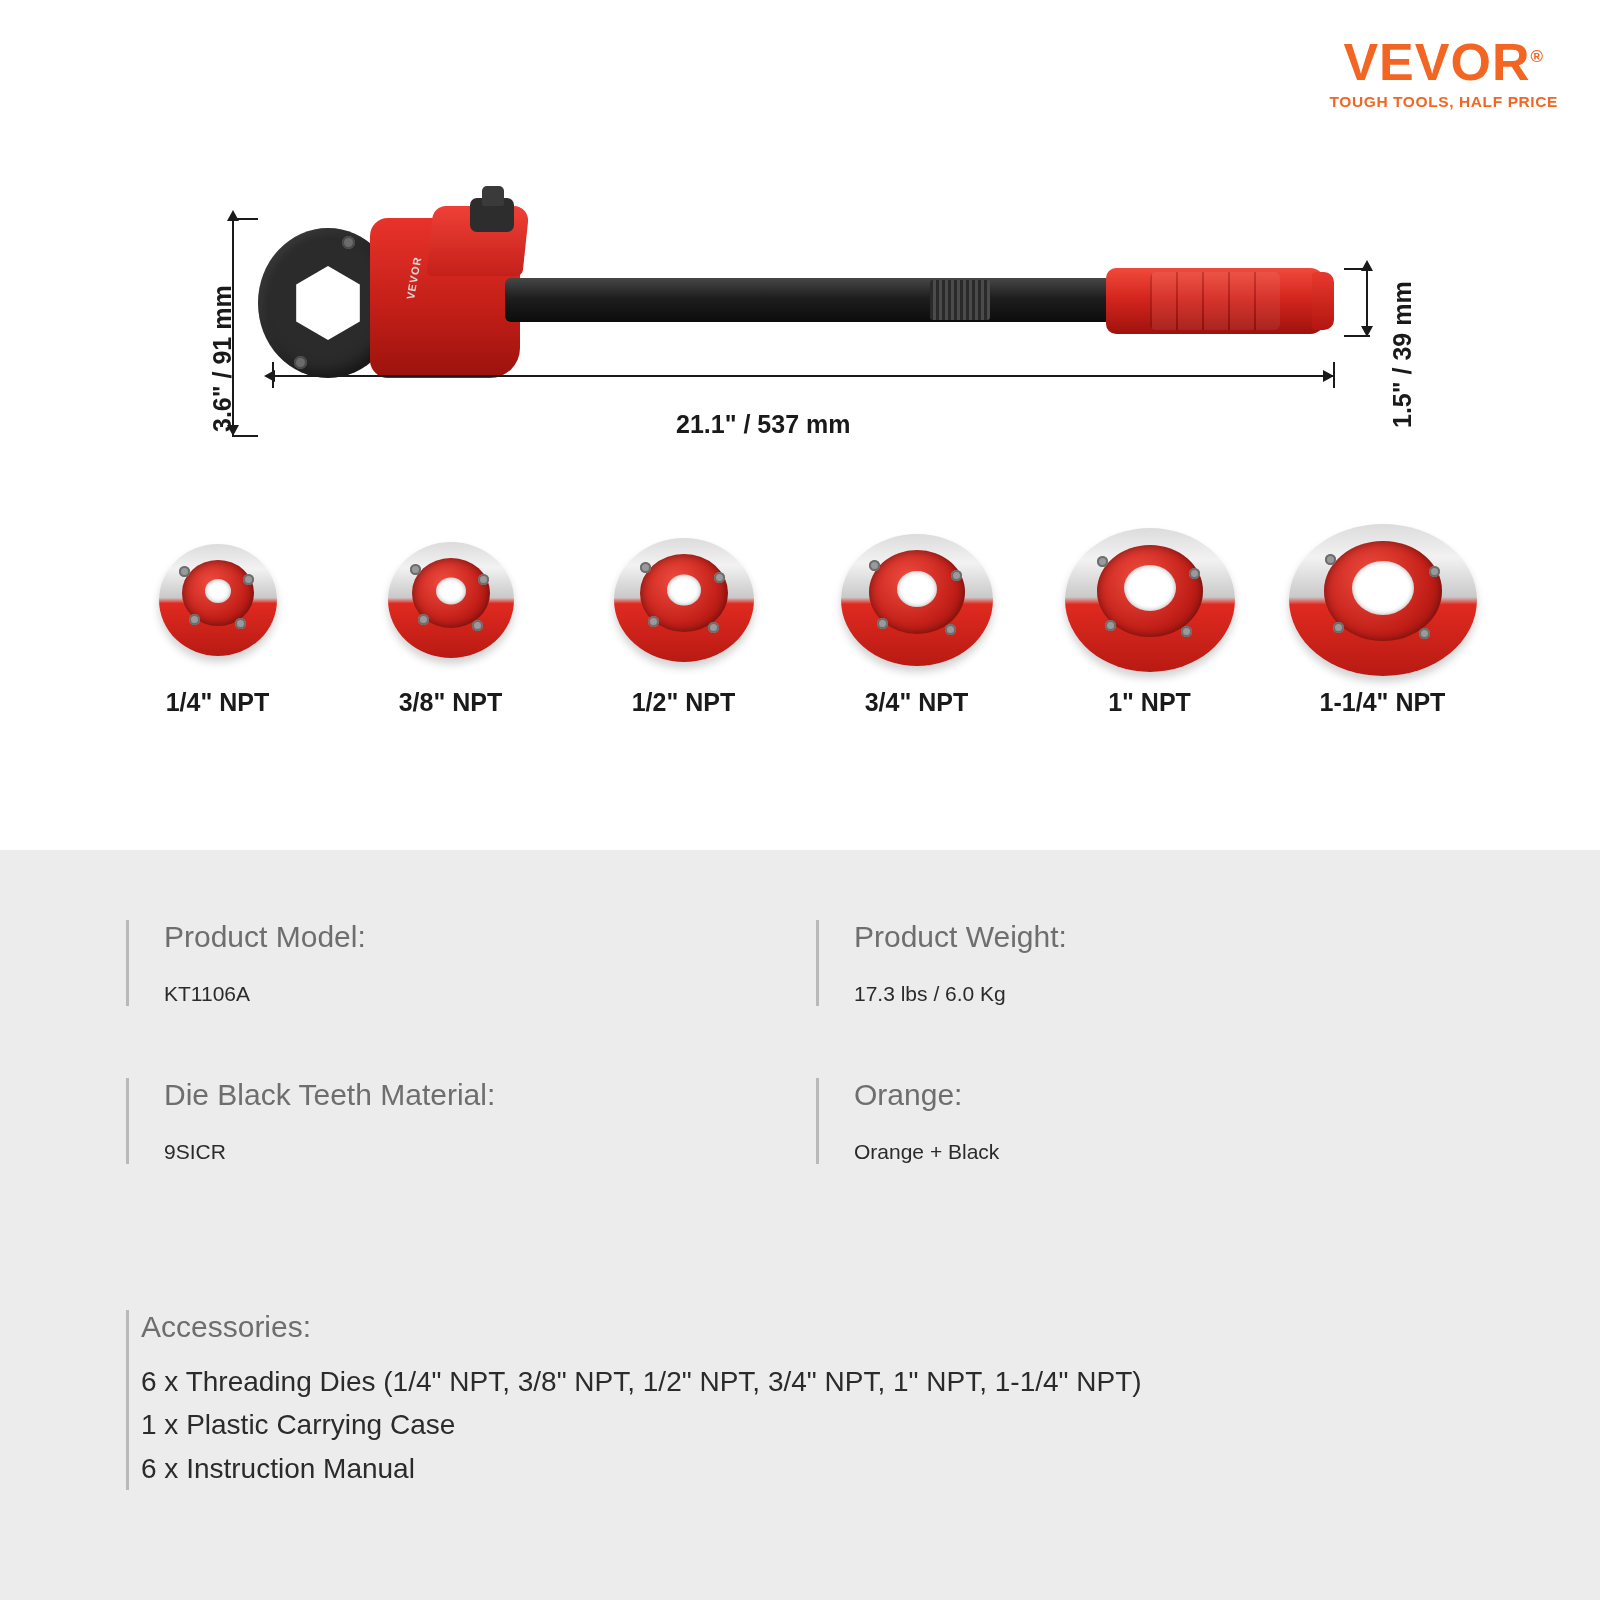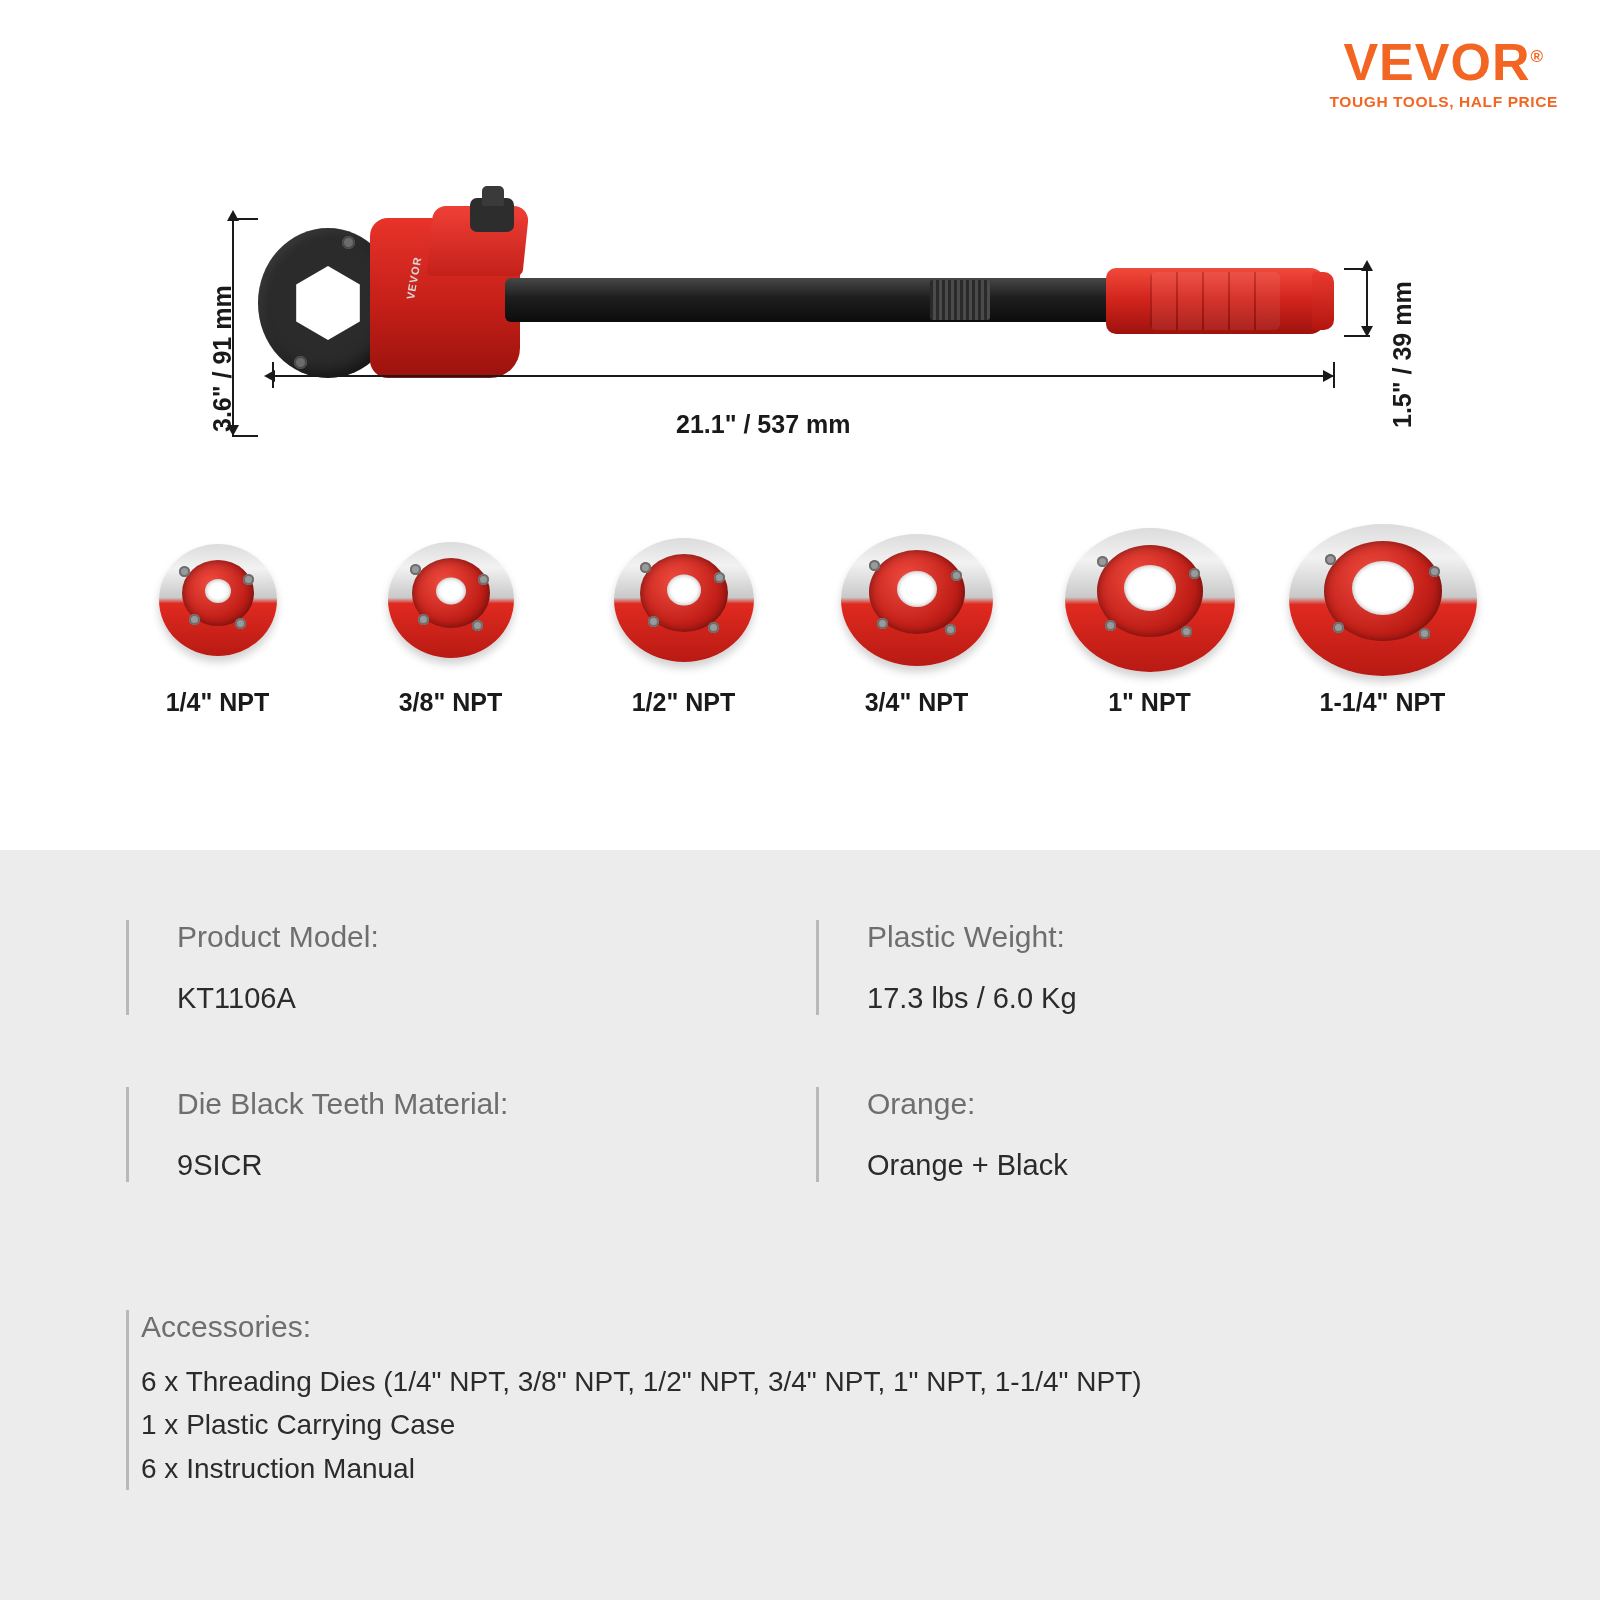--- a/index.html
+++ b/index.html
@@ -308,29 +308,29 @@
   }
   .spec-row {
     display: flex;
   }
   .spec-item {
     width: 50%;
     padding-bottom: 72px;
   }
   .spec-inner {
     border-left: 3px solid #b9b9b9;
-    padding-left: 48px;
+    padding-left: 35px;
   }
   .spec-title {
     font-size: 30px;
     color: #6e6e6e;
     margin-bottom: 28px;
   }
   .spec-value {
-    font-size: 29px;
+    font-size: 21px;
     color: #2b2b2b;
   }
   .acc-block {
     position: absolute;
     left: 126px;
     top: 460px;
     width: 1400px;
     border-left: 3px solid #b9b9b9;
     padding-left: 12px;
   }
@@ -490,21 +490,21 @@
 
     <div class="spec-row">
       <div class="spec-item">
         <div class="spec-inner">
           <div class="spec-title">Product Model:</div>
           <div class="spec-value">KT1106A</div>
         </div>
       </div>
       <div class="spec-item">
         <div class="spec-inner">
-          <div class="spec-title">Plastic Weight:</div>
+          <div class="spec-title">Product Weight:</div>
           <div class="spec-value">17.3 lbs / 6.0 Kg</div>
         </div>
       </div>
     </div>
 
     <div class="spec-row">
       <div class="spec-item">
         <div class="spec-inner">
           <div class="spec-title">Die Black Teeth Material:</div>
           <div class="spec-value">9SICR</div>

